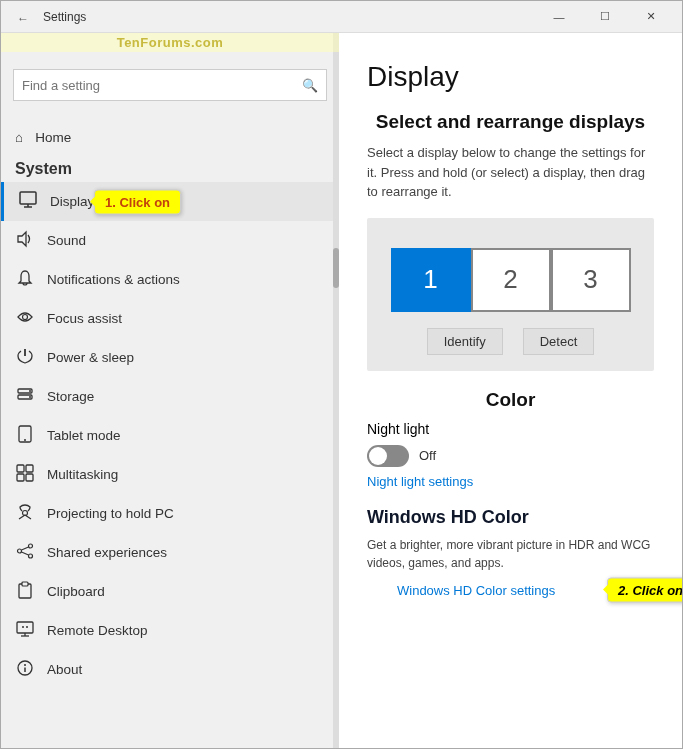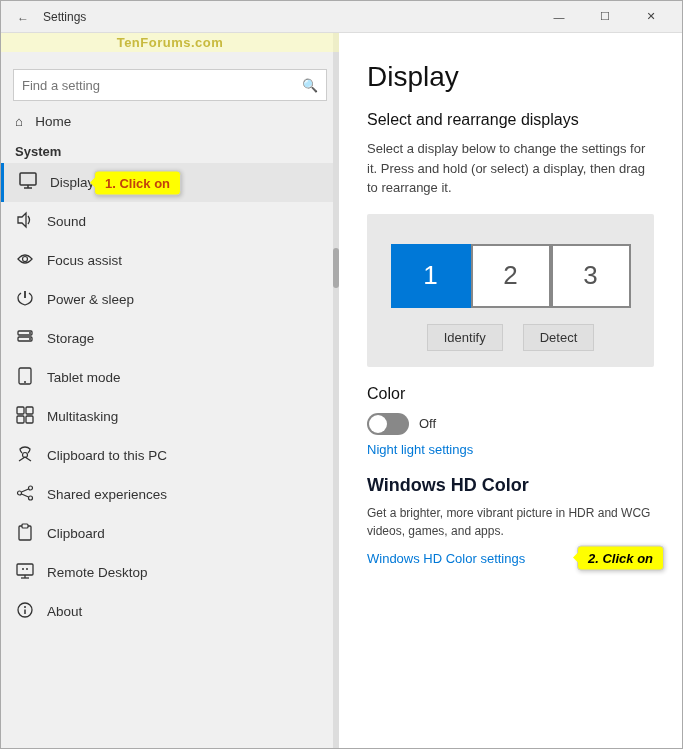--- a/index.html
+++ b/index.html
@@ -79,21 +79,21 @@
       font-size: 13px;
       font-weight: bold;
       color: rgba(180,160,0,0.7);
       background: rgba(255,255,180,0.5);
       padding: 2px 0;
       z-index: 10;
       pointer-events: none;
       letter-spacing: 0.5px;
     }
     .search-box {
-      margin: 36px 12px 4px 12px;
+      margin: 36px 12px 20px 12px;
       position: relative;
     }
     .search-input {
       width: 100%;
       height: 32px;
       border: 1px solid #ccc;
       padding: 0 30px 0 8px;
       font-size: 13px;
       background: #fff;
       outline: none;
@@ -101,21 +101,21 @@
     .search-icon {
       position: absolute;
       right: 8px;
       top: 50%;
       transform: translateY(-50%);
       color: #555;
       font-size: 13px;
     }
     .system-label {
       font-weight: 700;
-      font-size: 13px;
+      font-size: 16px;
       color: #333;
       padding: 6px 14px 4px 14px;
     }
     .sidebar-list {
       flex: 1;
       overflow-y: auto;
       overflow-x: hidden;
     }
     .sidebar-item {
       display: flex;
@@ -186,24 +186,25 @@
       padding: 28px 28px 20px 28px;
       position: relative;
     }
     .main-title {
       font-size: 28px;
       font-weight: 300;
       color: #111;
       margin-bottom: 18px;
     }
     .section-title {
-      font-size: 16px;
-      font-weight: 400;
+      font-size: 19px;
+      font-weight: 700;
       color: #111;
       margin-bottom: 10px;
+      text-align: center;
     }
     .section-desc {
       font-size: 13px;
       color: #444;
       line-height: 1.5;
       margin-bottom: 16px;
     }
 
     
     .monitor-area {
@@ -297,20 +298,21 @@
     .hd-color-desc {
       font-size: 12px;
       color: #444;
       line-height: 1.5;
       margin-bottom: 10px;
     }
     .hd-link-row {
       display: flex;
       align-items: center;
       position: relative;
+      margin-left: 30px;
     }
 
     
     .main::-webkit-scrollbar { width: 6px; }
     .main::-webkit-scrollbar-thumb { background: #bbb; border-radius: 3px; }
 
     .home-item {
       display: flex;
       align-items: center;
       padding: 9px 14px;
@@ -372,20 +374,29 @@
         <div class="sidebar-item">
           <span class="icon">
             <svg width="18" height="18" viewBox="0 0 18 18" fill="none">
               <polygon points="2,6 6,6 10,2 10,16 6,12 2,12" stroke="#333" stroke-width="1.3" fill="none"></polygon>
               <path d="M12 5 Q15 9 12 13" stroke="#333" stroke-width="1.3" fill="none"></path>
             </svg>
           </span>
           <span>Sound</span>
         </div>
 
+        <div class="sidebar-item">
+          <span class="icon">
+            <svg width="18" height="18" viewBox="0 0 18 18" fill="none">
+              <path d="M9 2 C6 2 5 5 5 7 L5 12 L3 14 L15 14 L13 12 L13 7 C13 5 12 2 9 2Z" stroke="#333" stroke-width="1.3" fill="none"></path>
+              <path d="M7 14 Q7 16 9 16 Q11 16 11 14" stroke="#333" stroke-width="1.2" fill="none"></path>
+            </svg>
+          </span>
+          <span>Notifications &amp; actions</span>
+        </div>
 
         <div class="sidebar-item">
           <span class="icon">
             <svg width="18" height="18" viewBox="0 0 18 18" fill="none">
               <path d="M2 9 Q9 1 16 9 Q9 17 2 9Z" stroke="#333" stroke-width="1.3" fill="none"></path>
               <circle cx="9" cy="9" r="2.5" stroke="#333" stroke-width="1.2" fill="none"></circle>
             </svg>
           </span>
           <span>Focus assist</span>
         </div>
@@ -435,21 +446,21 @@
         </div>
 
         <div class="sidebar-item">
           <span class="icon">
             <svg width="18" height="18" viewBox="0 0 18 18" fill="none">
               <path d="M9 12 L3 16 L9 12 L15 16 L9 12" stroke="#333" stroke-width="1.2" fill="none"></path>
               <path d="M6 8 Q4 6 4 4 Q6 2 9 2 Q12 2 14 4 Q14 6 12 8" stroke="#333" stroke-width="1.3" fill="none"></path>
               <circle cx="9" cy="10" r="2.5" stroke="#333" stroke-width="1.2" fill="none"></circle>
             </svg>
           </span>
-          <span>Clipboard to this PC</span>
+          <span>Projecting to hold PC</span>
         </div>
 
         <div class="sidebar-item">
           <span class="icon">
             <svg width="18" height="18" viewBox="0 0 18 18" fill="none">
               <circle cx="3.5" cy="9" r="2" stroke="#333" stroke-width="1.2" fill="none"></circle>
               <circle cx="14.5" cy="4" r="2" stroke="#333" stroke-width="1.2" fill="none"></circle>
               <circle cx="14.5" cy="14" r="2" stroke="#333" stroke-width="1.2" fill="none"></circle>
               <line x1="5.5" y1="8" x2="12.5" y2="5" stroke="#333" stroke-width="1.2"></line>
               <line x1="5.5" y1="10" x2="12.5" y2="13" stroke="#333" stroke-width="1.2"></line>
@@ -512,20 +523,23 @@
           <div class="monitor-box">3</div>
         </div>
         <div class="monitor-buttons">
           <button class="monitor-btn">Identify</button>
           <button class="monitor-btn">Detect</button>
         </div>
       </div>
 
       <div class="color-section">
         <div class="section-title">Color</div>
+        <div class="night-light-row">
+          <span>Night light</span>
+        </div>
         <div class="night-light-row">
           <div class="toggle">
             <div class="toggle-knob"></div>
           </div>
           <span class="toggle-label">Off</span>
         </div>
         <a class="link">Night light settings</a>
       </div>
 
       <div class="hd-color-section">

